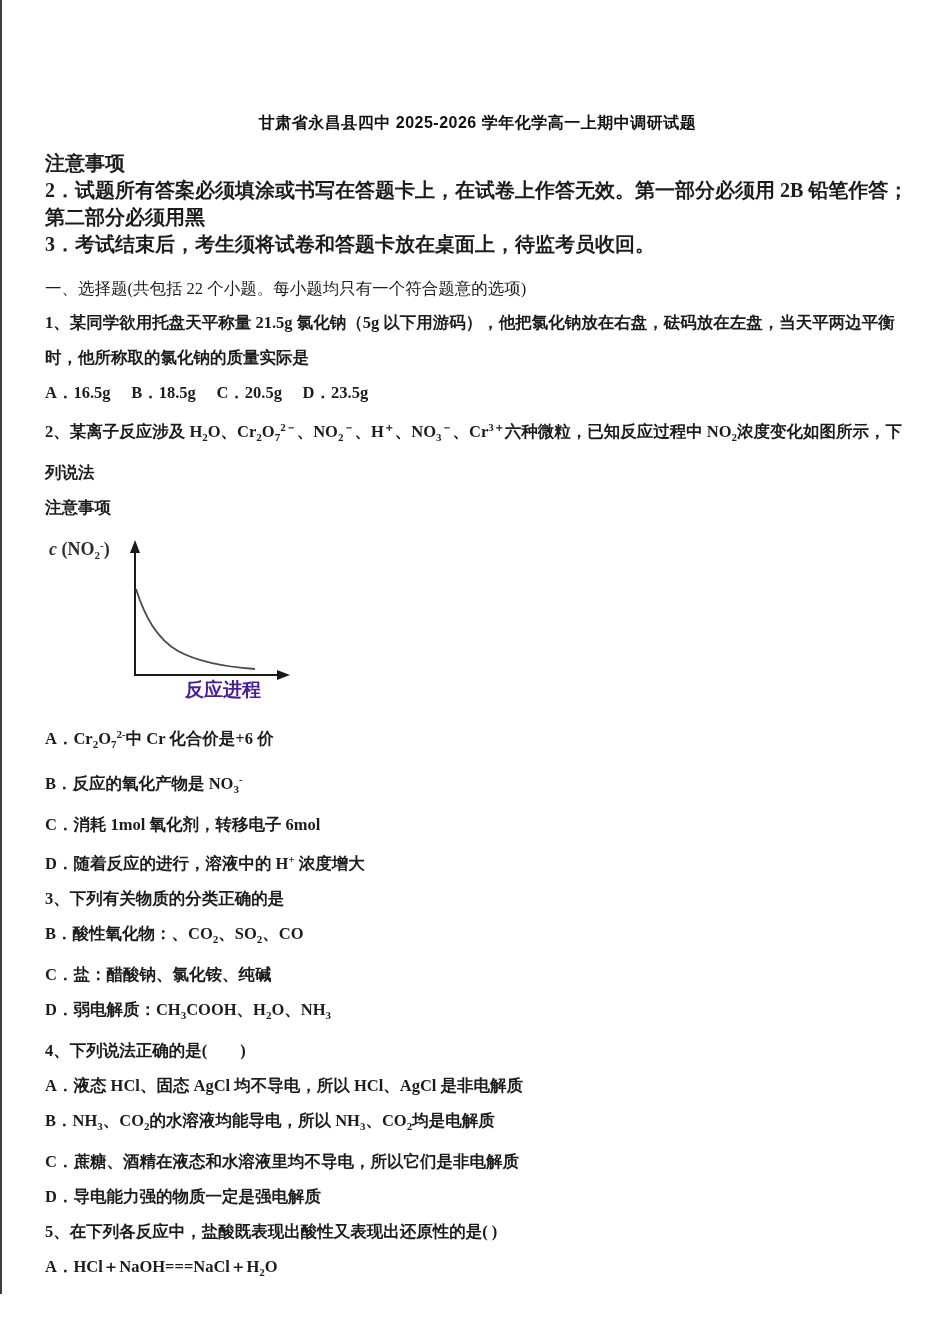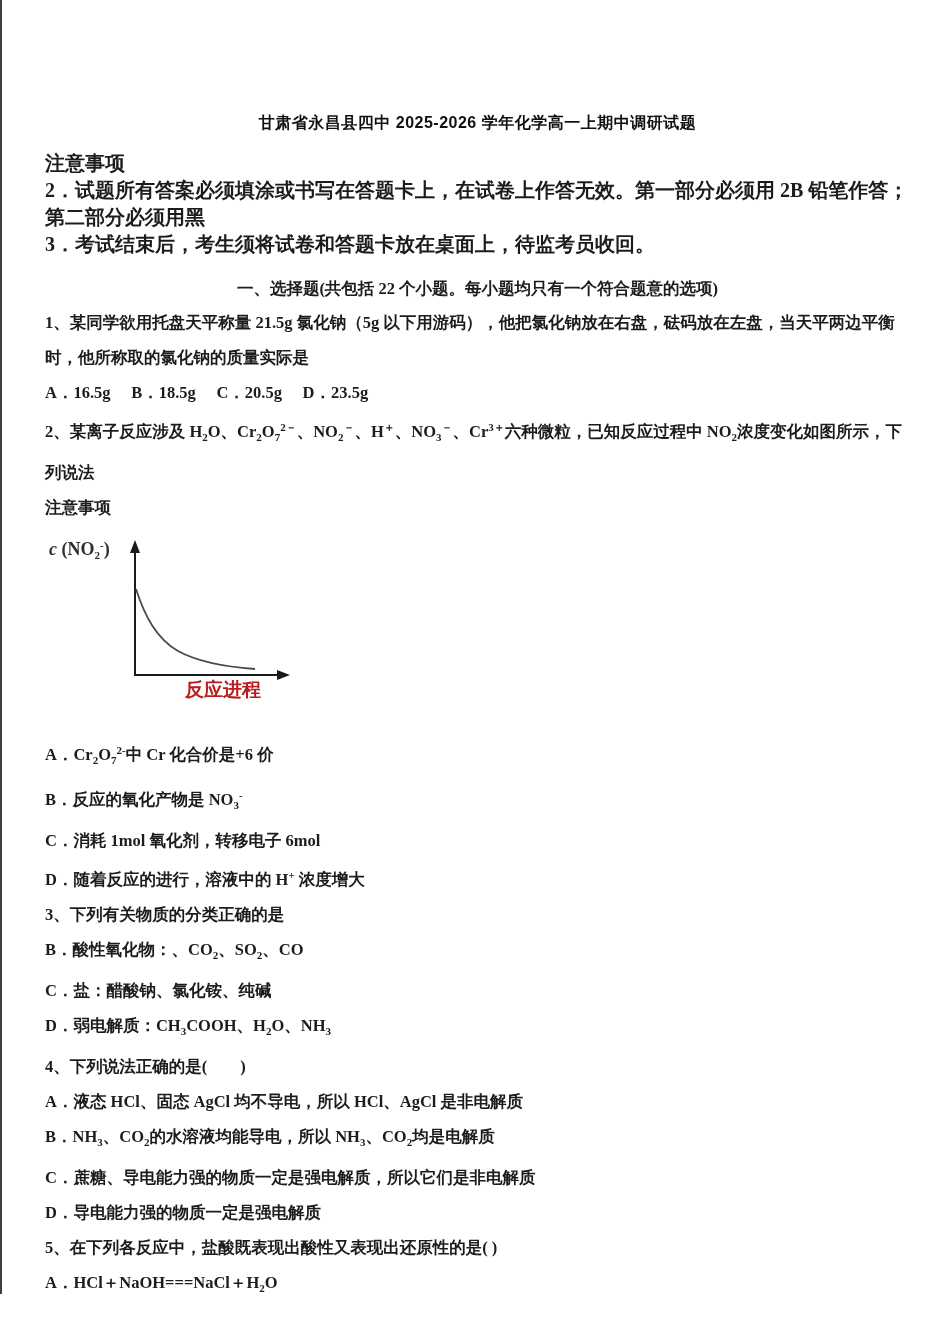--- a/index.html
+++ b/index.html
@@ -30,49 +30,48 @@
     line-height: 30px;
     text-align: center;
     letter-spacing: 0.5px;
     color: #111;
   }
   .notice { margin-top: 12px; font-size: 20px; font-weight: 600; line-height: 27px; }
   .notice-line { white-space: normal; }
   .section-heading {
     margin-top: 15px;
     font-size: 16.5px;
-    font-weight: 700;
+    font-weight: 400;
     line-height: 32px;
-    text-align: center;
   }
   .questions { font-size: 16.5px; font-weight: 600; }
   .q-line { line-height: 35px; }
   sub { font-size: 11px; vertical-align: -4px; }
   sup { font-size: 11px; vertical-align: 6px; }
   
   .figure {
     position: relative;
     width: 270px;
     height: 170px;
-    margin: 12px 0 26px 0;
+    margin: 12px 0 10px 0;
   }
   .fig-ylabel {
     position: absolute;
     left: 4px; top: 2px;
     font-size: 18px;
     font-weight: 600;
     color: #2e2e2e;
     white-space: nowrap;
   }
   .fig-xlabel {
     position: absolute;
     left: 140px; top: 140px;
     font-size: 19px;
     font-weight: 600;
-    color: #b91c1c;
+    color: #4c1d95;
     white-space: nowrap;
   }
   .fig-svg { position:absolute; left:0; top:0; }
 </style>
 </head>
 <body>
 
 <div class="page">
   <div class="scan-line"></div>
 
@@ -125,21 +124,21 @@
         <div class="q-line">3、下列有关物质的分类正确的是</div>
         <div class="q-line">B．酸性氧化物：、CO<sub>2</sub>、SO<sub>2</sub>、CO</div>
         <div class="q-line">C．盐：醋酸钠、氯化铵、纯碱</div>
         <div class="q-line">D．弱电解质：CH<sub>3</sub>COOH、H<sub>2</sub>O、NH<sub>3</sub></div>
       </div>
 
       <div>
         <div class="q-line">4、下列说法正确的是(　　)</div>
         <div class="q-line">A．液态 HCl、固态 AgCl 均不导电，所以 HCl、AgCl 是非电解质</div>
         <div class="q-line">B．NH<sub>3</sub>、CO<sub>2</sub>的水溶液均能导电，所以 NH<sub>3</sub>、CO<sub>2</sub>均是电解质</div>
-        <div class="q-line">C．蔗糖、导电能力强的物质一定是强电解质，所以它们是非电解质</div>
+        <div class="q-line">C．蔗糖、酒精在液态和水溶液里均不导电，所以它们是非电解质</div>
         <div class="q-line">D．导电能力强的物质一定是强电解质</div>
       </div>
 
       <div>
         <div class="q-line">5、在下列各反应中，盐酸既表现出酸性又表现出还原性的是( )</div>
         <div class="q-line">A．HCl＋NaOH===NaCl＋H<sub>2</sub>O</div>
       </div>
 
     </div>
   </div>

